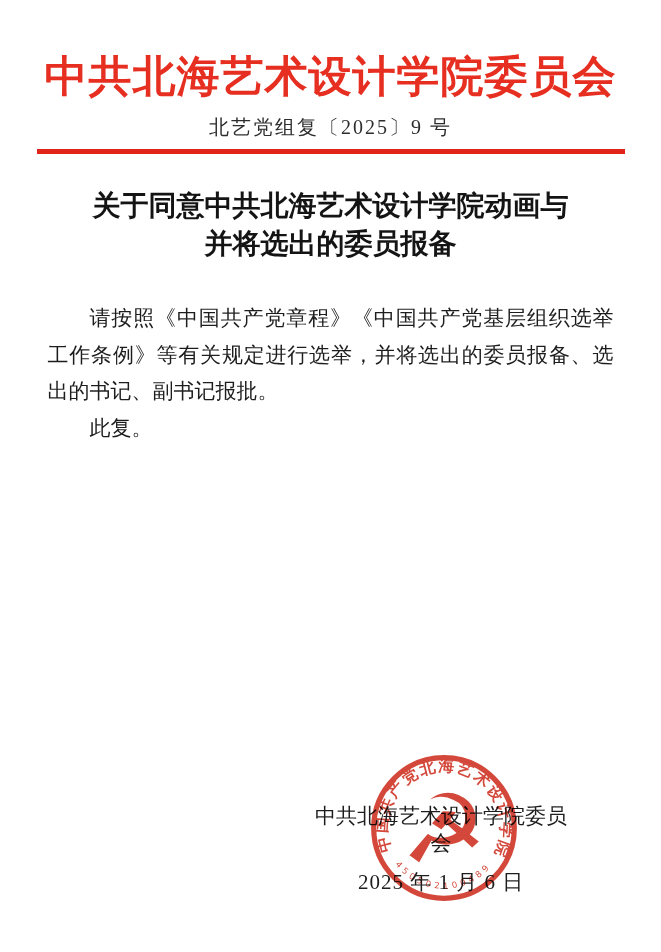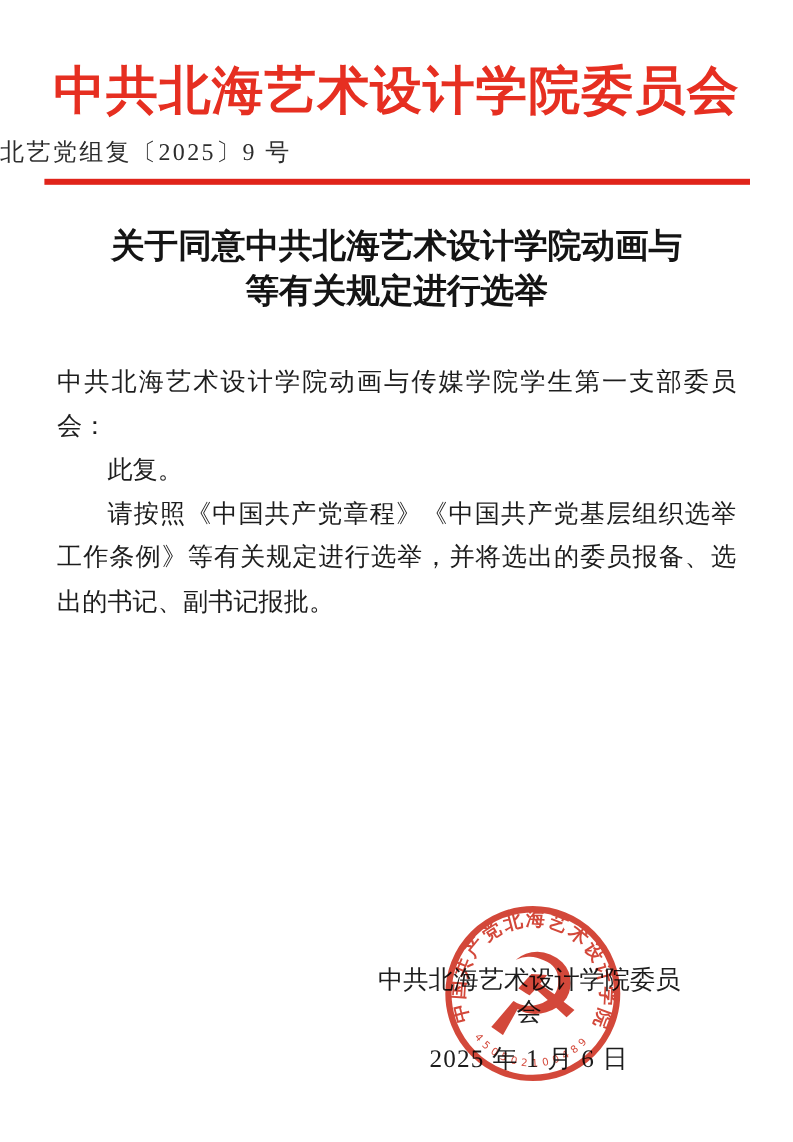--- a/index.html
+++ b/index.html
@@ -17,21 +17,21 @@
     text-align: center;
     font-size: 43px;
     line-height: 50px;
     font-weight: bold;
     color: #e62f21;
     letter-spacing: 1px;
     white-space: nowrap;
   }
   .doc-number {
     margin-top: 11px;
-    text-align: left;
+    text-align: center;
     font-size: 20px;
     line-height: 28px;
     color: #2d2d2d;
     letter-spacing: 2px;
   }
   .red-rule {
     width: 588px;
     height: 5px;
     margin: 8px auto 0 auto;
     background: #e0241a;
@@ -101,27 +101,26 @@
 <div class="page">
 
   <div class="org-title">中共北海艺术设计学院委员会</div>
 
   <div class="doc-number">北艺党组复〔2025〕9 号</div>
 
   <div class="red-rule"></div>
 
   <div class="doc-title">
     <div>关于同意中共北海艺术设计学院动画与</div>
-    <div>等有关规定进行选举</div>
+    <div>并将选出的委员报备</div>
   </div>
 
   <div class="body-text">
-    <p>中共北海艺术设计学院动画与传媒学院学生第一支部委员会：</p>
+    <p class="indent">请按照《中国共产党章程》《中国共产党基层组织选举工作条例》等有关规定进行选举，并将选出的委员报备、选出的书记、副书记报批。</p>
     <p class="indent">此复。</p>
-    <p class="indent">请按照《中国共产党章程》《中国共产党基层组织选举工作条例》等有关规定进行选举，并将选出的委员报备、选出的书记、副书记报批。</p>
   </div>
 
   <div class="footer">
     <div>中共北海艺术设计学院委员会</div>
     <div class="date">2025 年 1 月 6 日</div>
   </div>
 
   <div class="seal">
     <svg viewBox="0 0 160 160" xmlns="http://www.w3.org/2000/svg">
       <defs>

